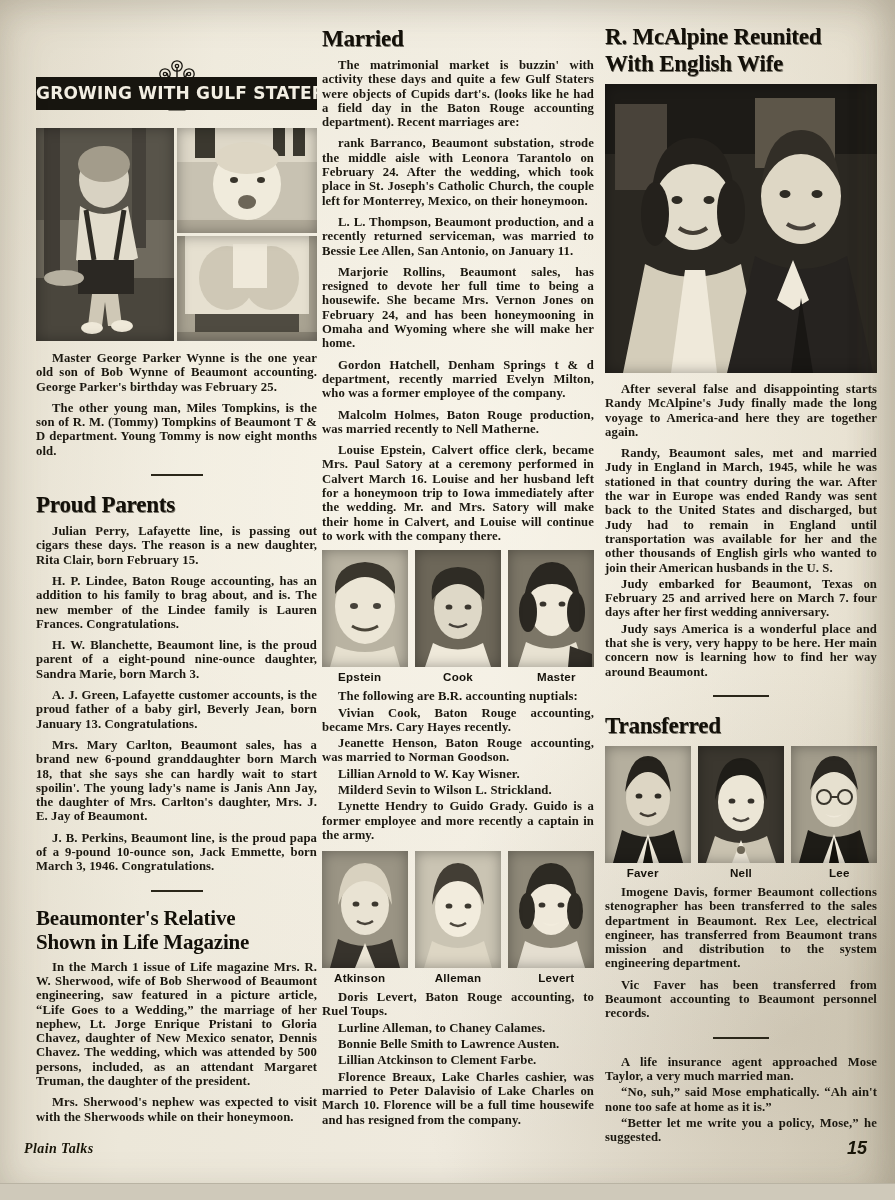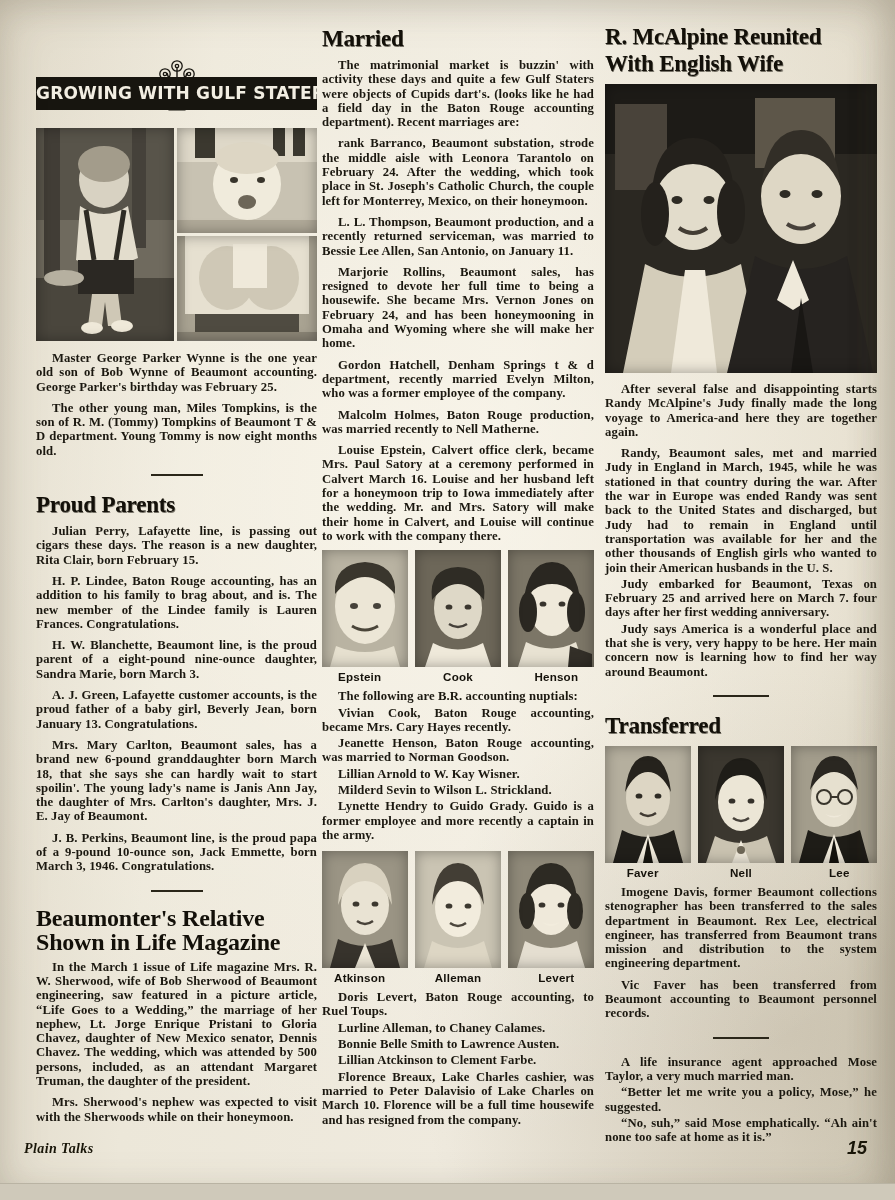--- a/index.html
+++ b/index.html
@@ -68,21 +68,21 @@
     font-size: 23px;
     line-height: 25px;
     font-weight: 700;
     font-family: "Liberation Serif", "DejaVu Serif", serif;
     letter-spacing: -0.2px;
     color: #131009;
     text-shadow: 0.6px 0.6px 0 rgba(20,16,8,0.55);
   }
   h2.head.two-line { line-height: 26px; }
   h2.head.sm {
-    font-size: 24px;
+    font-size: 21px;
     line-height: 21px;
     text-shadow: none;
     font-weight: 700;
   }
 
   
   .logo-wrap {
     position: relative;
     width: 281px;
     height: 92px;
@@ -360,21 +360,21 @@
           <ellipse cx="54" cy="54" rx="3.4" ry="2.6" fill="#37332c"></ellipse>
           <path d="M34 72 q10 9 20 0 q-10 4 -20 0 Z" fill="#efe9da"></path>
           <path d="M18 92 q26 13 50 0 l8 25 h-66 Z" fill="#e8e2d2"></path>
           <path d="M62 96 l22 8 v13 h-24 Z" fill="#332f28"></path>
         </svg>
       </div>
     </div>
     <div class="trio-caps">
       <span>Epstein</span>
       <span>Cook</span>
-      <span>Henson</span>
+      <span>Master</span>
     </div>
 
     <p class="body tight">The following are B.R. accounting nuptials:</p>
     <p class="body tight">Vivian Cook, Baton Rouge accounting, became Mrs. Cary Hayes recently.</p>
     <p class="body tight">Jeanette Henson, Baton Rouge accounting, was married to Norman Goodson.</p>
     <p class="body tight">Lillian Arnold to W. Kay Wisner.</p>
     <p class="body tight">Milderd Sevin to Wilson L. Strickland.</p>
     <p class="body tight">Lynette Hendry to Guido Grady. Guido is a former employee and more recently a captain in the army.</p>
 
     <div class="photo-trio" style="margin-top:9px;">
@@ -517,22 +517,22 @@
       <span>Nell</span>
       <span>Lee</span>
     </div>
 
     <p class="body">Imogene Davis, former Beaumont collections stenographer has been transferred to the sales department in Beaumont. Rex Lee, electrical engineer, has transferred from Beaumont trans mission and distribution to the system engineering department.</p>
     <p class="body">Vic Faver has been transferred from Beaumont accounting to Beaumont personnel records.</p>
 
     <div class="rule wide"></div>
 
     <p class="body tight">A life insurance agent approached Mose Taylor, a very much married man.</p>
+    <p class="body tight">“No, suh,” said Mose emphatically.  “Ah ain't none too safe at home as it is.”</p>
     <p class="body tight">“Better let me write you a policy, Mose,” he suggested.</p>
-    <p class="body tight">“No, suh,” said Mose emphatically.  “Ah ain't none too safe at home as it is.”</p>
   </div>
 
   <div class="footer-left">Plain Talks</div>
   <div class="footer-right">15</div>
 
   <div class="edge-shade"></div>
   <div class="bottom-strip"></div>
 </div>
 
 </body></html>

